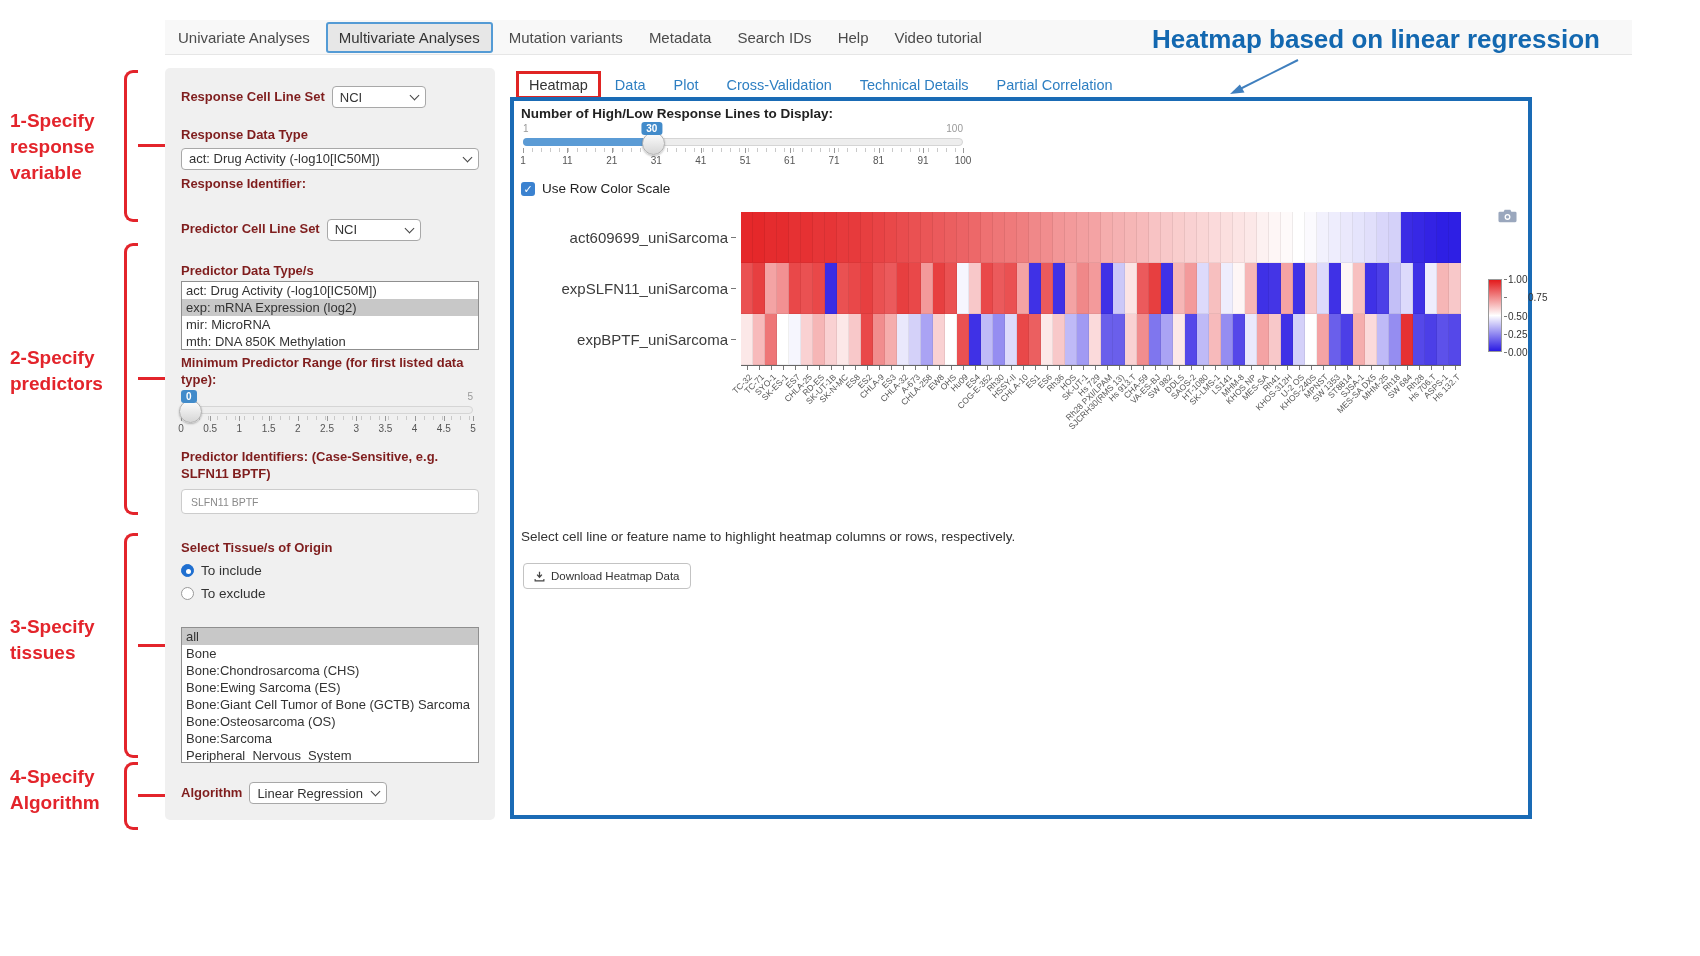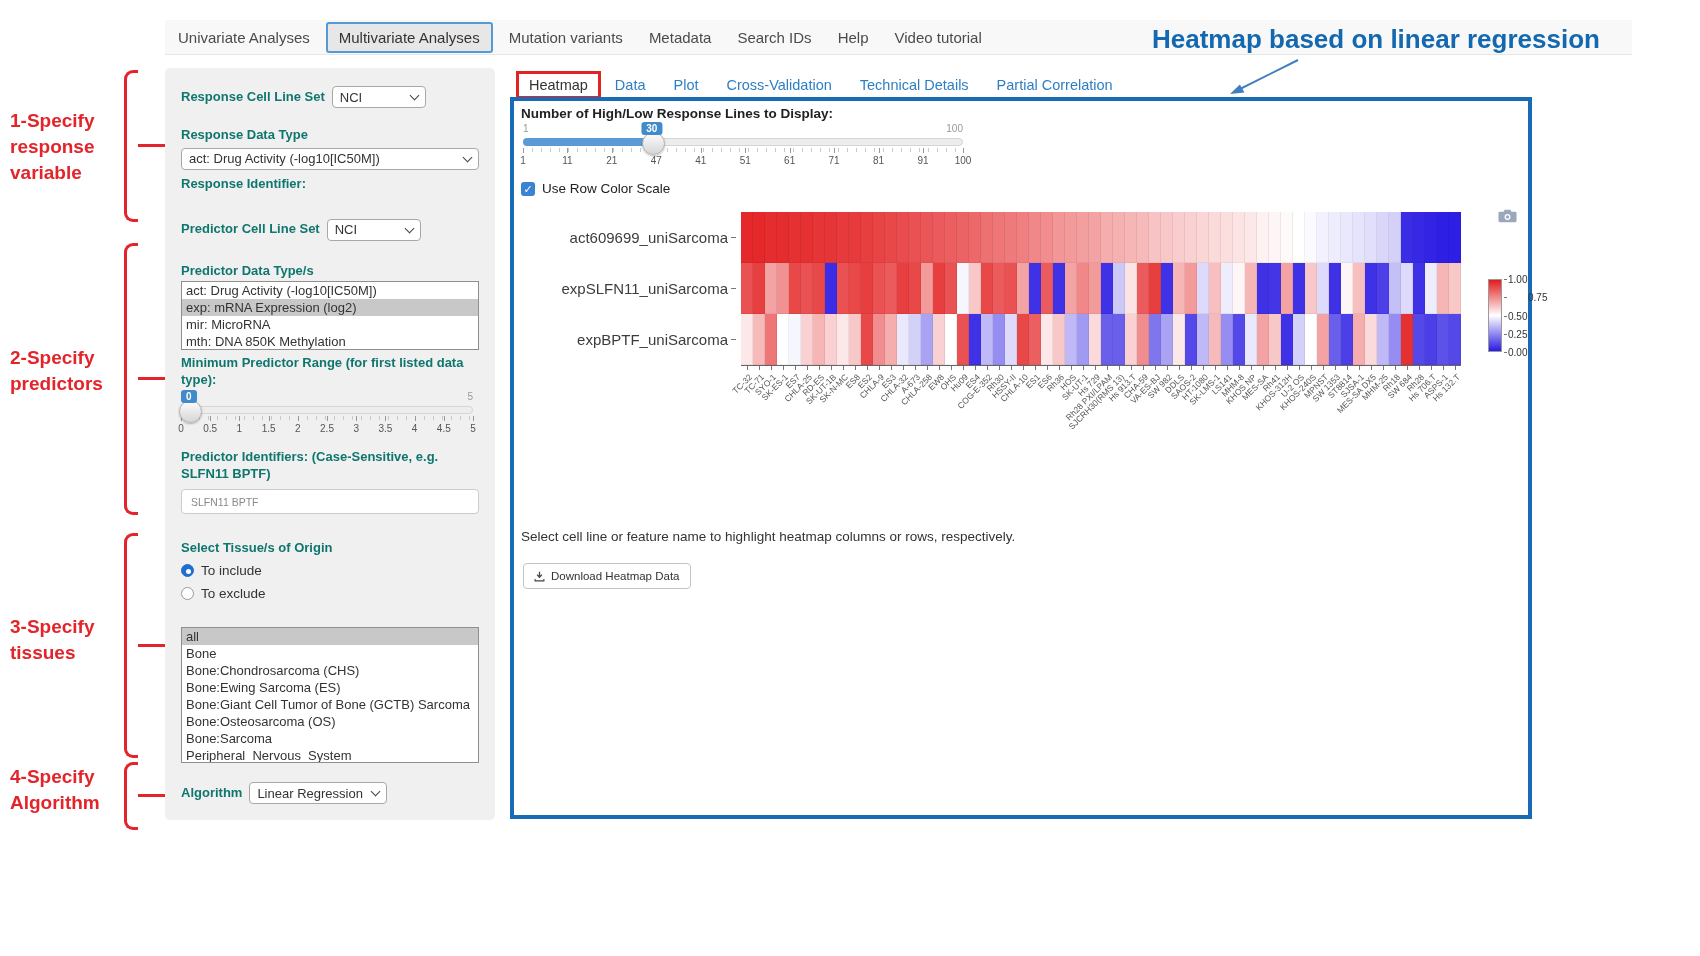--- a/index.html
+++ b/index.html
@@ -12,21 +12,21 @@
 
   
   .annotation-title{position:absolute;left:1152px;top:24px;font-size:26px;font-weight:bold;color:#1368b0;white-space:nowrap}
   .annotation-arrow{position:absolute;left:1220px;top:56px}
   .step-label{position:absolute;left:10px;width:112px;font-size:19px;font-weight:bold;color:#e3242b;line-height:1.38}
   .bracket{position:absolute;left:124px;width:14px;border-left:3px solid #e3242b;border-top:3px solid #e3242b;border-bottom:3px solid #e3242b;border-radius:9px 0 0 9px;box-sizing:border-box}
   .bracket-dash{position:absolute;left:138px;width:32px;height:3px;background:#e3242b}
 
   
   .sidebar{position:absolute;left:165px;top:68px;width:330px;height:752px;background:#f0f0f0;border-radius:5px;box-sizing:border-box;padding:16px 16px;font-size:13px}
-  .lbl{font-weight:bold;font-size:13px;color:#0f766e;line-height:1.3}
+  .lbl{font-weight:bold;font-size:13px;color:#7f1d1d;line-height:1.3}
   .inline-row{display:flex;align-items:center;gap:7px}
   .select{display:inline-flex;align-items:center;background:#fff;border:1px solid #a8a8a8;border-radius:4px;height:22px;padding:0 7px;font-size:13px;box-sizing:border-box;cursor:pointer}
   .select .chev{width:6px;height:6px;border-right:1.6px solid #444;border-bottom:1.6px solid #444;transform:rotate(45deg);margin-left:9px;margin-top:-3px}
   .select.grow{justify-content:space-between;width:100%}
   .input{display:block;width:100%;background:#fff;border:1px solid #ccc;border-radius:4px;height:25px;padding:0 9px;font-size:11px;color:#8a8a8a;box-sizing:border-box;font-family:inherit}
   .listbox{background:#fff;border:1px solid #8f8f8f;overflow:hidden}
   .listbox .opt{font-size:13px;line-height:17px;height:17px;padding:0 4px;white-space:nowrap;cursor:pointer}
   .listbox .opt.sel{background:#c8c8c8}
   .radio-row{display:flex;align-items:center;gap:7px;height:20px;margin-top:3px;font-size:13.5px}
   .radio{width:13px;height:13px;border-radius:50%;box-sizing:border-box;background:#fff;border:1px solid #999;position:relative}
@@ -223,21 +223,21 @@
       <div class="irs-fill" style="width: 128.889px;"></div>
       <div class="irs-minor" style="width: 440px;"></div>
       <div class="irs-handle" style="left: 118.889px;"></div>
       <div class="irs-tick" style="left: 0px;"></div>
       <div class="irs-tick-label" style="left: 0px;">1</div>
       <div class="irs-tick" style="left: 44.4444px;"></div>
       <div class="irs-tick-label" style="left: 44.4444px;">11</div>
       <div class="irs-tick" style="left: 88.8889px;"></div>
       <div class="irs-tick-label" style="left: 88.8889px;">21</div>
       <div class="irs-tick" style="left: 133.333px;"></div>
-      <div class="irs-tick-label" style="left: 133.333px;">47</div>
+      <div class="irs-tick-label" style="left: 133.333px;">31</div>
       <div class="irs-tick" style="left: 177.778px;"></div>
       <div class="irs-tick-label" style="left: 177.778px;">41</div>
       <div class="irs-tick" style="left: 222.222px;"></div>
       <div class="irs-tick-label" style="left: 222.222px;">51</div>
       <div class="irs-tick" style="left: 266.667px;"></div>
       <div class="irs-tick-label" style="left: 266.667px;">61</div>
       <div class="irs-tick" style="left: 311.111px;"></div>
       <div class="irs-tick-label" style="left: 311.111px;">71</div>
       <div class="irs-tick" style="left: 355.556px;"></div>
       <div class="irs-tick-label" style="left: 355.556px;">81</div>

